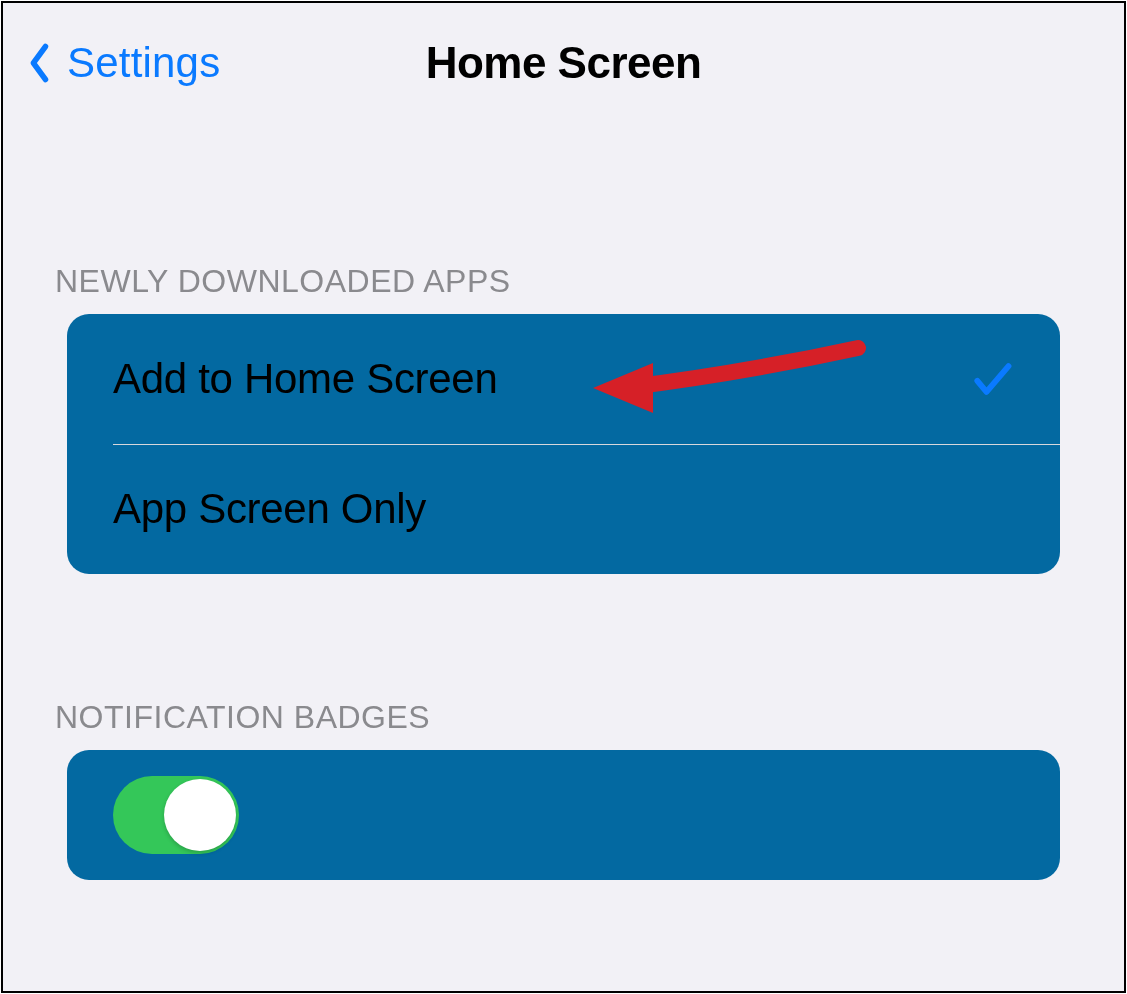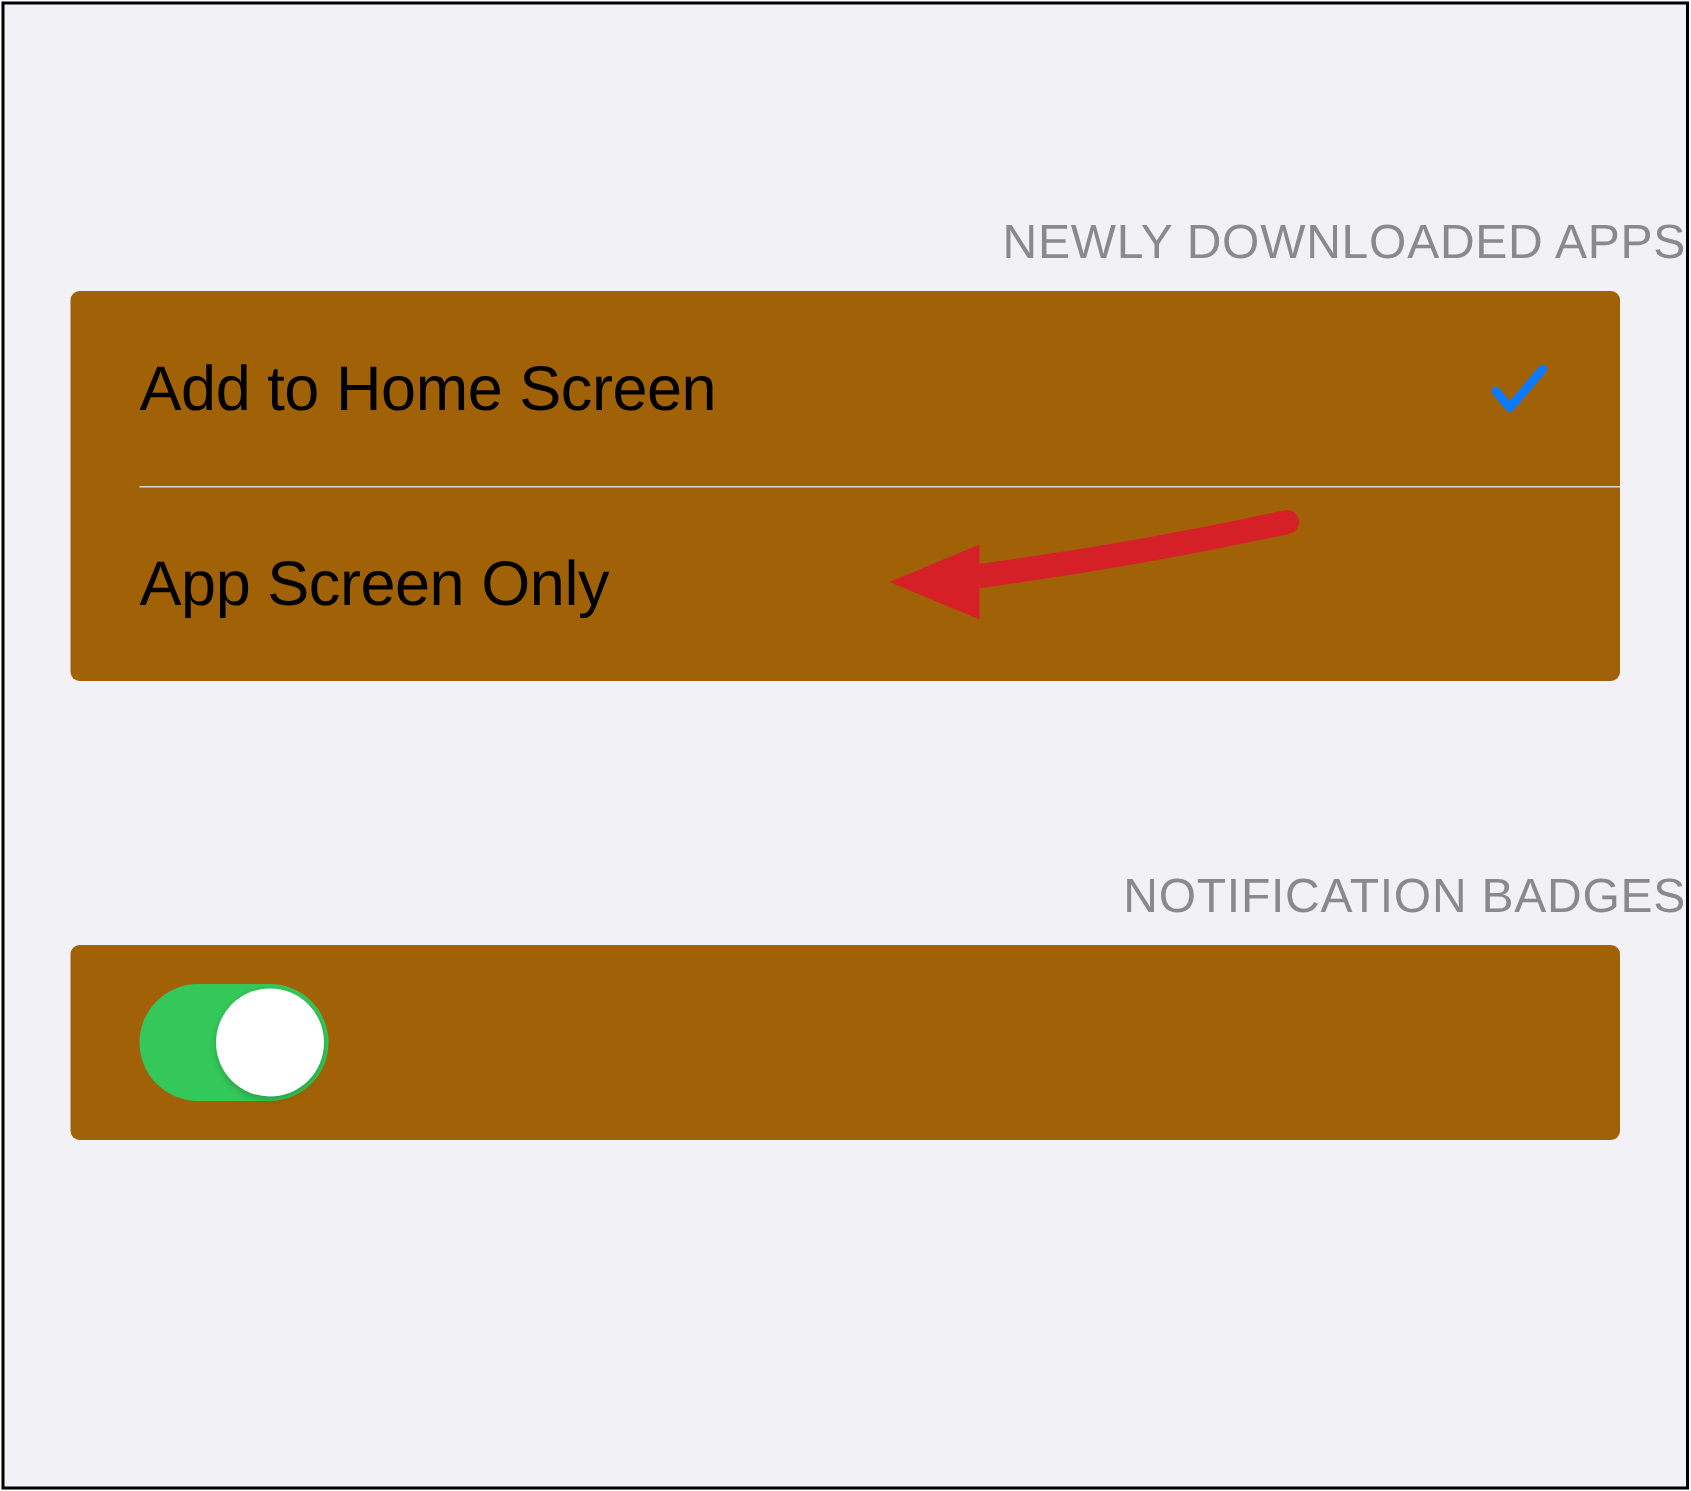--- a/index.html
+++ b/index.html
@@ -54,27 +54,26 @@
     font-weight: 600;
     letter-spacing: -0.5px;
   }
   
   .section-header {
     font-size: 32px;
     letter-spacing: 0.5px;
     color: #8a8a8e;
     text-transform: uppercase;
     padding: 0 0 14px 52px;
-    text-align: right;
   }
   
   .group {
-    background: #a16207;
-    margin: 0 44px;
-    border-radius: 6px;
+    background: #0369a1;
+    margin: 0 64px;
+    border-radius: 22px;
     overflow: hidden;
   }
   .row {
     display: flex;
     align-items: center;
     padding: 0 46px 0 46px;
     min-height: 130px;
     font-size: 42px;
     letter-spacing: -0.3px;
     color: #000;
@@ -120,20 +119,31 @@
     pointer-events: none;
   }
   
   .spacer-1 { height: 140px; }
   .spacer-2 { height: 125px; }
 </style>
 </head>
 <body>
 <div class="frame">
 
+  <div class="navbar">
+    <div class="back-btn">
+      <span class="chev">
+        <svg viewBox="0 0 20 34" width="22" height="40">
+          <polyline points="15,2 4,17 15,32" fill="none" stroke="#0a7aff" stroke-width="5" stroke-linecap="round" stroke-linejoin="round"></polyline>
+        </svg>
+      </span>
+      <span>Settings</span>
+    </div>
+    <div class="title">Home Screen</div>
+  </div>
 
   <div class="spacer-1"></div>
 
   <div class="section-header">Newly Downloaded Apps</div>
   <div class="group">
     <div class="row">
       <span class="label">Add to Home Screen</span>
       <span class="accessory">
         <svg class="checkmark" viewBox="0 0 24 24">
           <polyline points="4,13 9,19 21,5" fill="none" stroke="#0a7aff" stroke-width="3.2" stroke-linecap="round" stroke-linejoin="round"></polyline>

